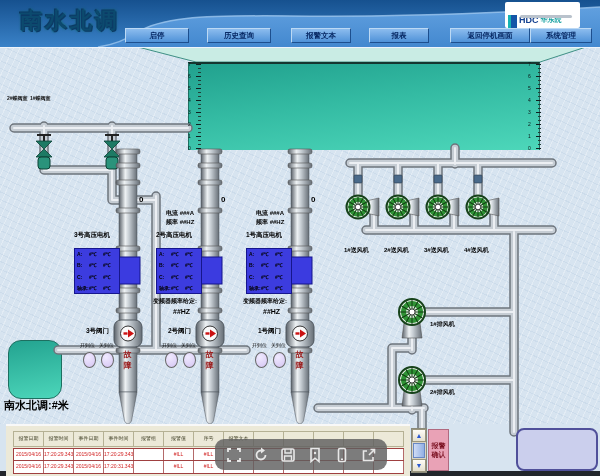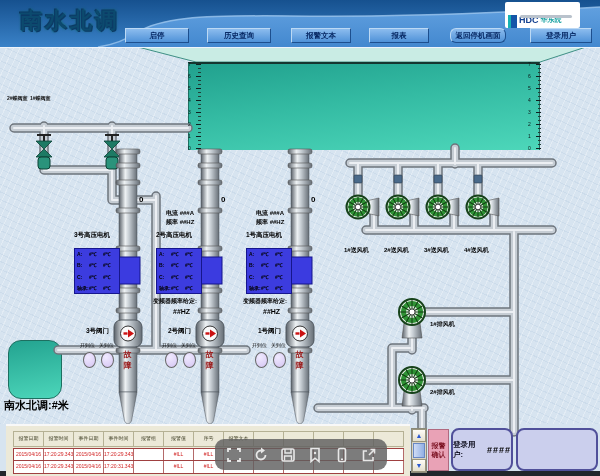--- a/index.html
+++ b/index.html
@@ -526,24 +526,20 @@
   </div>
 
   <div class="sbar">
     <div class="sbtn" style="top:0;">▲</div>
     <div class="sthumb"></div>
     <div class="sbtn" style="bottom:0;">▼</div>
   </div>
 
   <div class="ackbtn">报警确认</div>
 
-  <div class="panel panel1">
-    <span class="lg">登录用户:</span>
-    <span class="hash">####</span>
-  </div>
   <div class="panel panel2"></div>
 
   <div class="toolbar">
     <svg class="ticon" viewBox="0 0 16 16">
       <path d="M2,5 V2 H5 M11,2 H14 V5 M14,11 V14 H11 M5,14 H2 V11" fill="none" stroke="#e8e8e8" stroke-width="1.8"></path>
     </svg>
     <svg class="ticon" viewBox="0 0 16 16">
       <path d="M12.5,8 A4.5,4.5 0 1 1 8,3.5" fill="none" stroke="#e8e8e8" stroke-width="1.8"></path>
       <polygon points="8,0.5 8,6.5 12,3.5" fill="#e8e8e8"></polygon>
     </svg>
@@ -579,22 +575,22 @@
       </defs>
       <rect width="600" height="47" fill="url(#navg)"></rect>
       <path d="M0,47 L0,0 H600 V7 C470,15 360,17 290,16 C195,15 160,18 136,33 C124,41 112,45 98,47 Z" fill="url(#bang)"></path>
       <path d="M600,7 C470,15 360,17 290,16 C195,15 160,18 136,33 C124,41 112,45 98,47" fill="none" stroke="#9cc6ee" stroke-width="1.5" opacity="0.8"></path>
     </svg>
     <div class="title">南水北调</div>
     <div class="navbtn" style="left:125px;width:64px;">启停</div>
     <div class="navbtn" style="left:207px;width:64px;">历史查询</div>
     <div class="navbtn" style="left:291px;width:60px;">报警文本</div>
     <div class="navbtn" style="left:369px;width:60px;">报表</div>
-    <div class="navbtn" style="left:450px;width:56px;border-radius:6px;">返回停机画面</div>
-    <div class="navbtn" style="left:530px;width:62px;">登录用户</div>
+    <div class="navbtn" style="left:450px;width:80px;">返回停机画面</div>
+    <div class="navbtn" style="left:530px;width:62px;">系统管理</div>
     <div class="logo">
       <span class="mark"></span>
       <span class="hdc">HDC</span>
       <span class="cn">华东院</span>
       <span class="sub"></span>
     </div>
   </div>
 
 </div>
 

